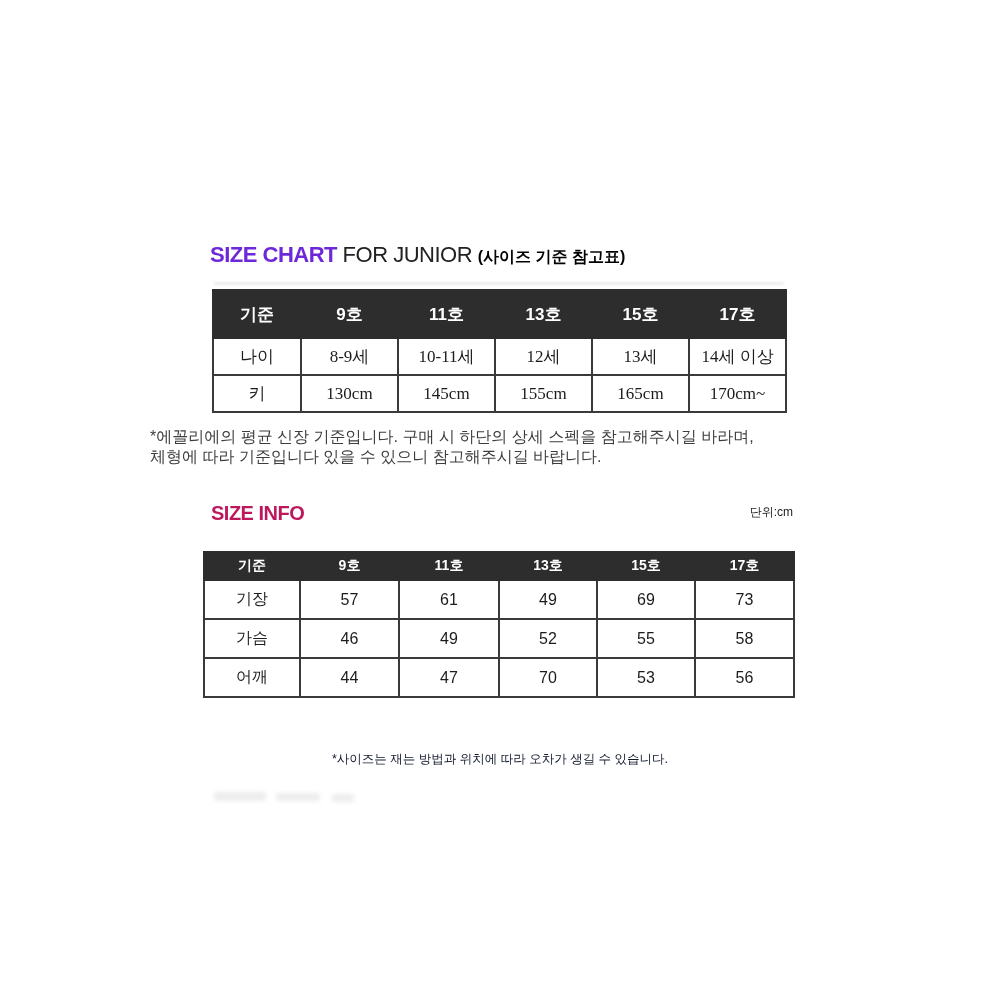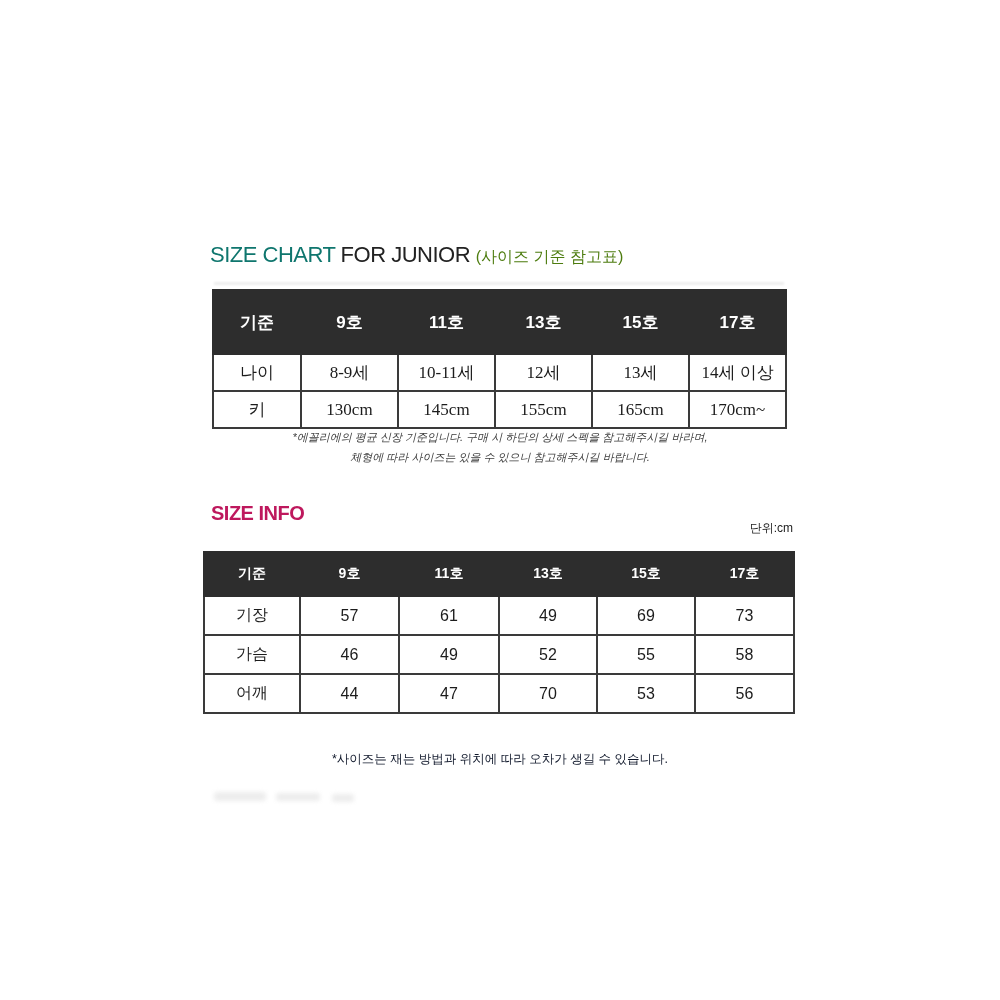--- a/index.html
+++ b/index.html
@@ -5,52 +5,52 @@
   html, body { margin: 0; padding: 0; background: #ffffff; }
   body {
     width: 1000px; height: 1000px; position: relative; overflow: hidden;
     font-family: "Liberation Sans", "DejaVu Sans", sans-serif;
     color: #1c1c1c;
   }
   .abs { position: absolute; }
 
   
   #page-title { left: 210px; top: 242px; white-space: nowrap; }
-  #page-title .t-bold   { font-size: 22px; font-weight: 400; letter-spacing: -0.5px; color: #0f766e; }
+  #page-title .t-bold   { font-size: 22px; font-weight: 700; letter-spacing: -0.5px; color: #6d28d9; }
   #page-title .t-reg    { font-size: 22px; font-weight: 400; letter-spacing: -0.5px; color: #222; margin-top: 20px; }
-  #page-title .t-korean { font-size: 16px; font-weight: 400; color: #4d7c0f; }
+  #page-title .t-korean { font-size: 16px; font-weight: 700; color: #000000; }
 
   
   table { border-collapse: collapse; table-layout: fixed; background: #fff; }
   th {
     background: #2d2d2d; color: #ffffff; font-weight: 700;
-    text-align: center; vertical-align: middle; padding: 12px;
+    text-align: center; vertical-align: middle; padding: 4px;
     border: 2px solid #2d2d2d;
   }
   td {
     text-align: center; vertical-align: middle; padding: 0;
     border: 2px solid #3a3a3a; color: #1c1c1c; background: #fff;
   }
 
   
   #size-chart-table { left: 212px; top: 289px; }
   #size-chart-table table { width: 573px; }
   #size-chart-table th { height: 38px; font-size: 17px; }
   #size-chart-table td { height: 35px; font-size: 17px; font-family: Liberation Serif, serif; }
 
   
-  #size-chart-note { left: 150px; top: 427px; width: 700px; text-align: center;
-    font-size: 11px; line-height: 20px; color: #3d3d3d; font-style: italic; }
+  #size-chart-note { left: 150px; top: 427px; width: 700px; text-align: left;
+    font-size: 16px; line-height: 20px; color: #3d3d3d; }
 
   
   #size-info-heading { left: 211px; top: 502px; font-size: 20px; font-weight: 700;
     letter-spacing: -0.5px; color: #be185d; }
 
   
-  #unit-label { left: 204px; top: 520px; width: 589px; text-align: right;
+  #unit-label { left: 204px; top: 504px; width: 589px; text-align: right;
     font-size: 12px; color: #222; }
 
   
   #size-info-table { left: 203px; top: 551px; }
   #size-info-table table { width: 590px; }
   #size-info-table th { height: 18px; font-size: 14px; }
   #size-info-table td { height: 37px; font-size: 16px; }
 
   
   #size-info-note { left: 150px; top: 751px; width: 700px; text-align: center;
@@ -111,21 +111,21 @@
         <td>155cm</td>
         <td>165cm</td>
         <td>170cm~</td>
       </tr>
     </tbody>
   </table>
 </div>
 
 <div id="size-chart-note" class="abs">
   <div>*에꼴리에의 평균 신장 기준입니다. 구매 시 하단의 상세 스펙을 참고해주시길 바라며,</div>
-  <div>체형에 따라 사이즈는 있을 수 있으니 참고해주시길 바랍니다.</div>
+  <div>체형에 따라 기준입니다 있을 수 있으니 참고해주시길 바랍니다.</div>
 </div>
 
 <div id="size-info-heading" class="abs">SIZE INFO</div>
 
 <div id="unit-label" class="abs">단위:cm</div>
 
 <div id="size-info-table" class="abs">
   <table>
     <colgroup>
       <col style="width:96px">

